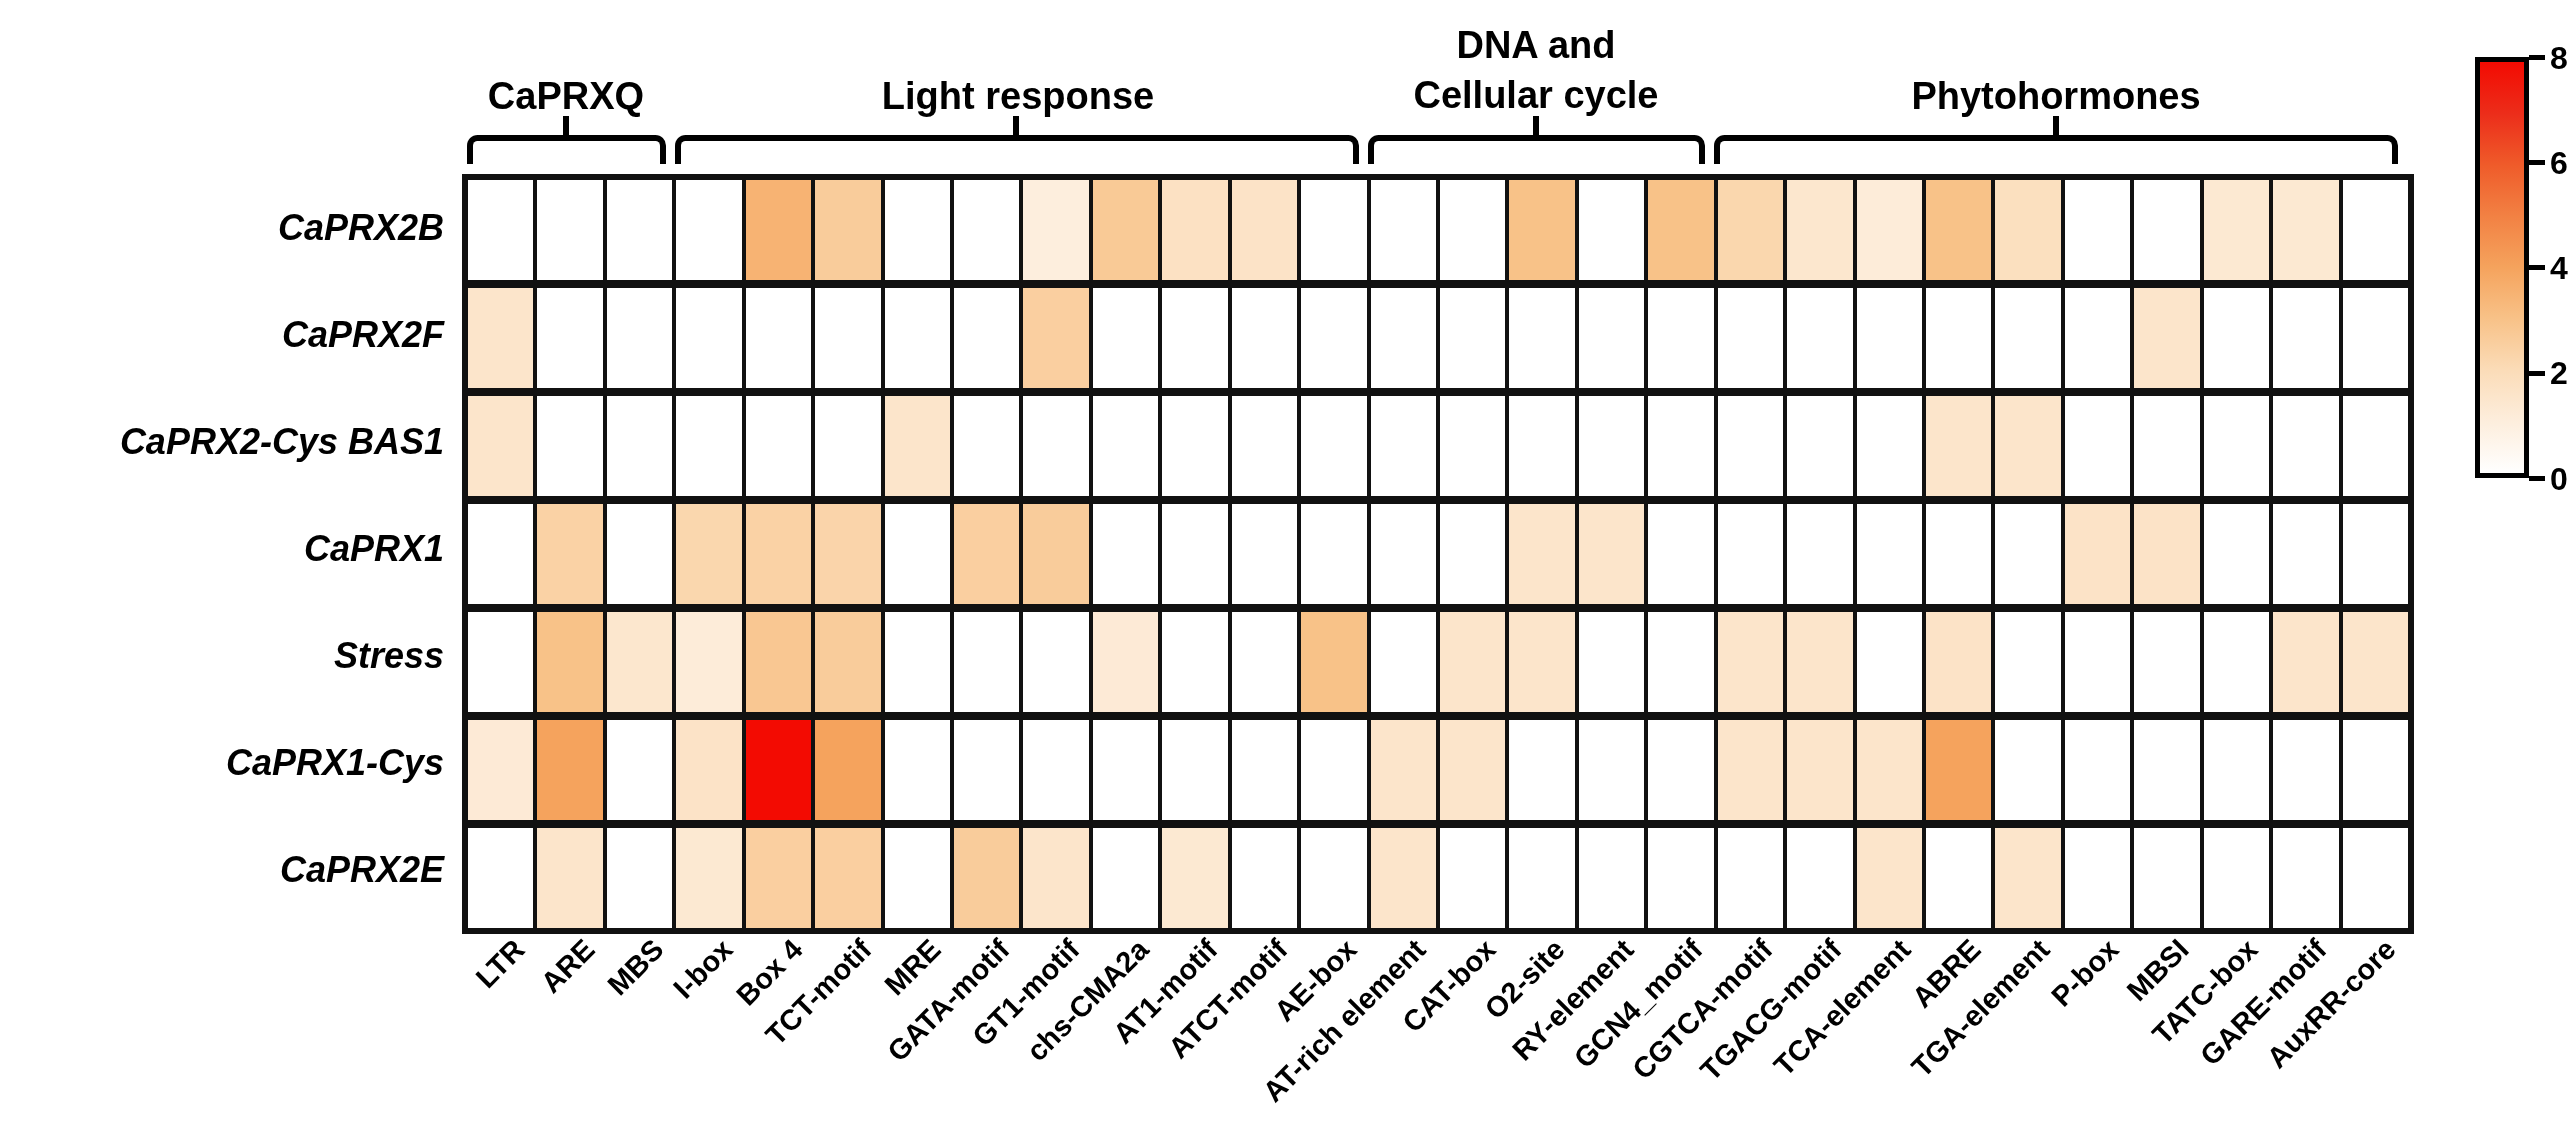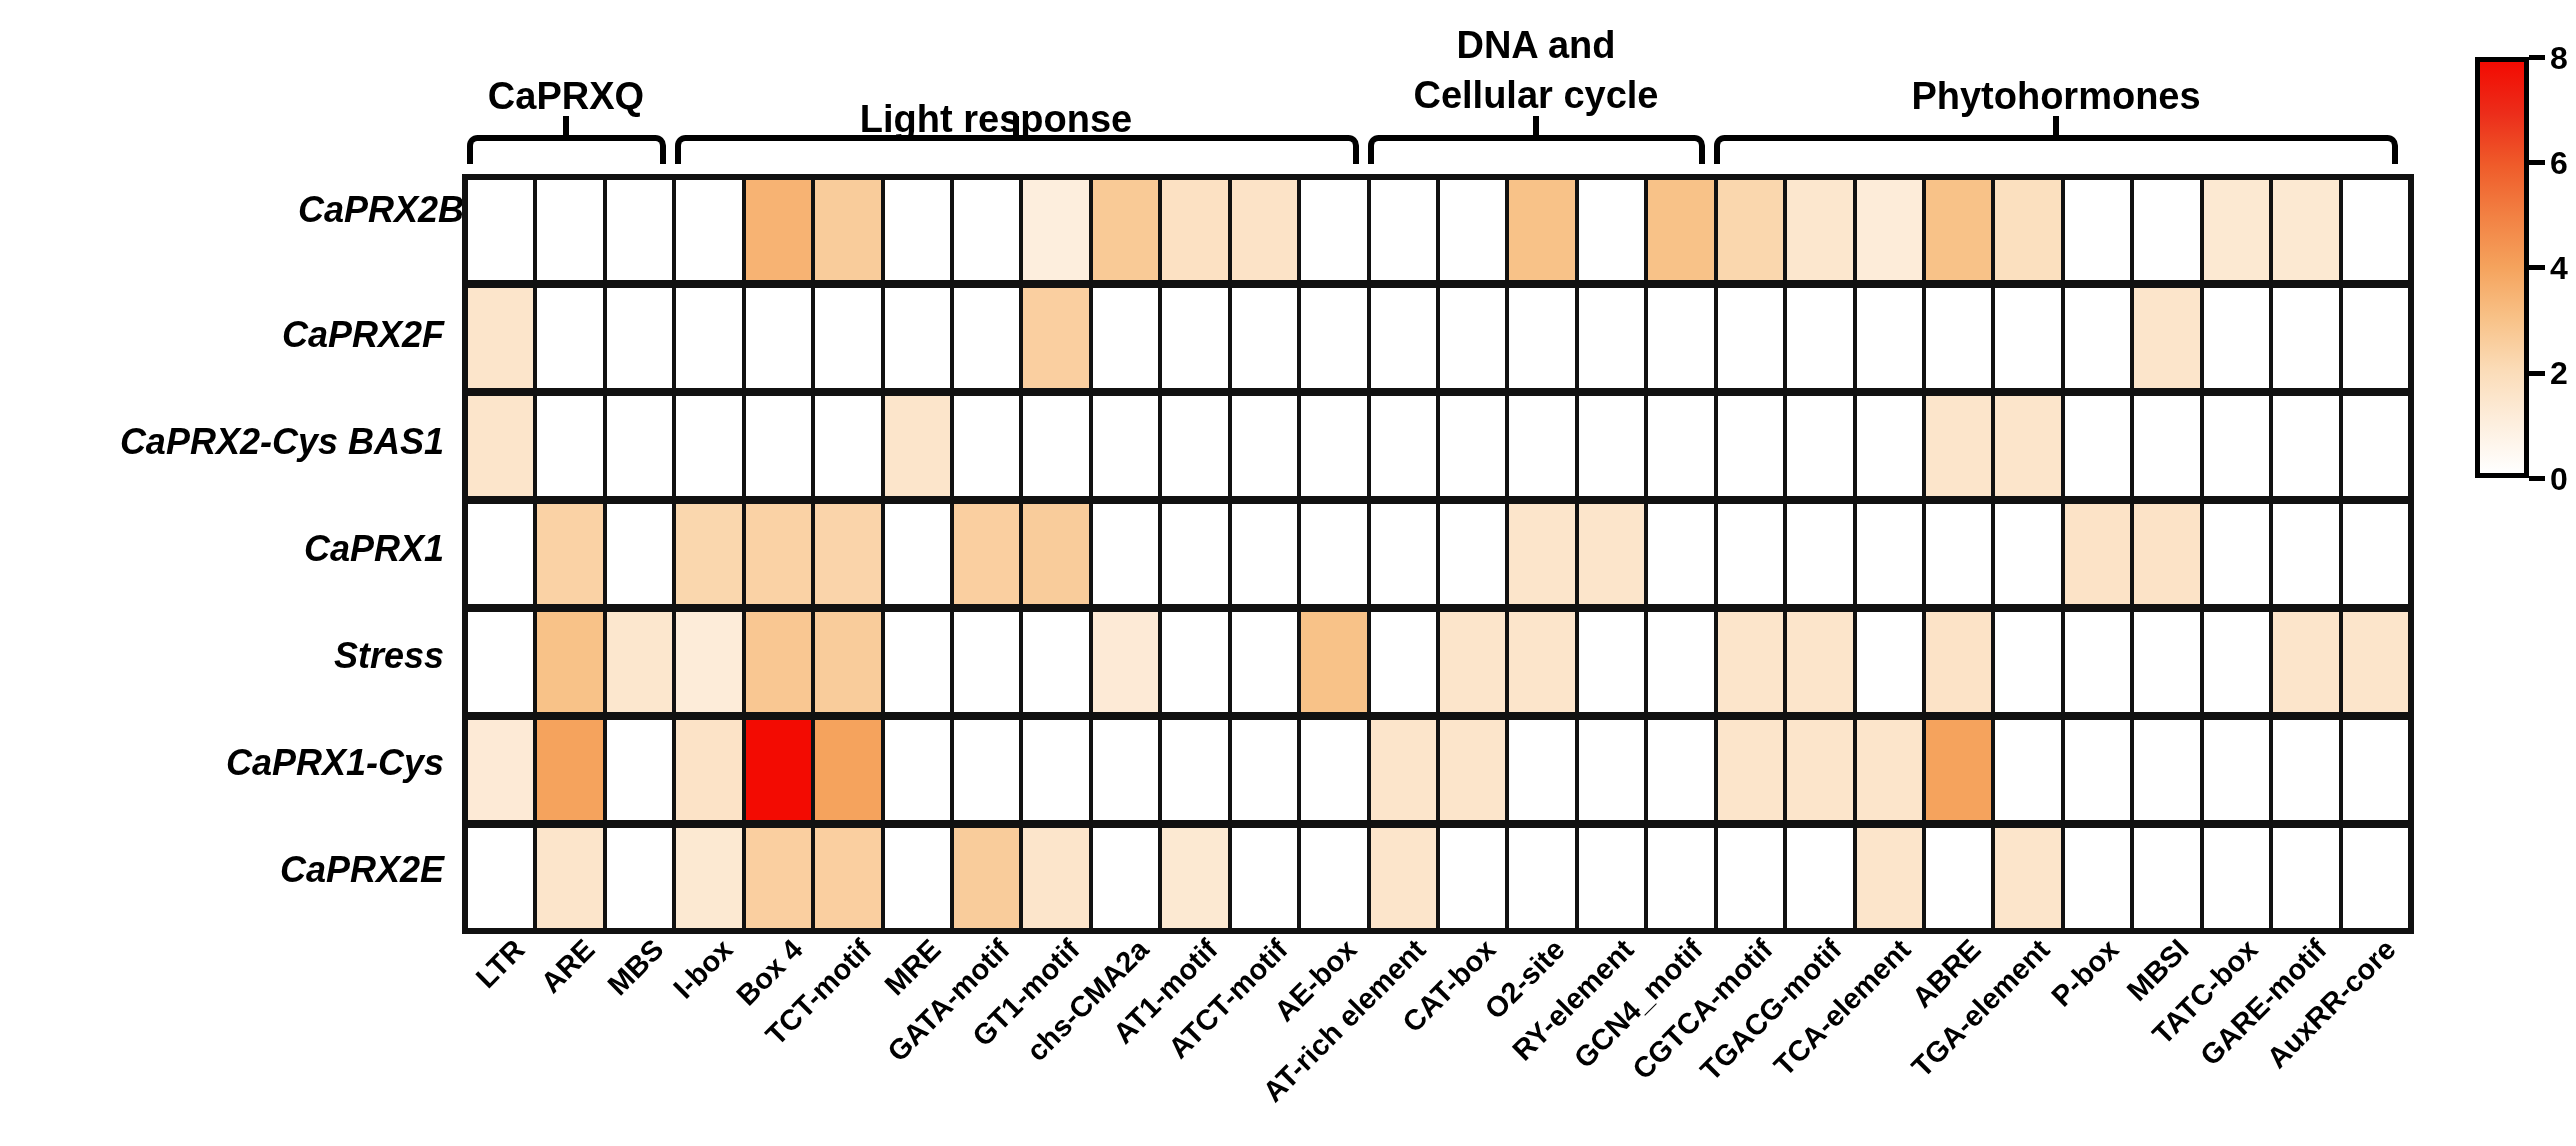--- a/index.html
+++ b/index.html
@@ -91,21 +91,21 @@
     font-weight: bold;
     color: #000;
     line-height: 1;
   }
 </style>
 </head>
 <body>
 
 <div class="canvas">
   <div id="row-labels">
-      <div class="row-label" style="left: 0px; width: 444px; top: 156px; height: 107px; padding-left: 20px;">CaPRX2B</div>
+      <div class="row-label" style="left: 0px; width: 444px; top: 174px; height: 107px;">CaPRX2B</div>
       <div class="row-label" style="left: 0px; width: 444px; top: 281px; height: 107px;">CaPRX2F</div>
       <div class="row-label" style="left: 0px; width: 444px; top: 388px; height: 107px;">CaPRX2-Cys BAS1</div>
       <div class="row-label" style="left: 0px; width: 444px; top: 495px; height: 107px;">CaPRX1</div>
       <div class="row-label" style="left: 0px; width: 444px; top: 602px; height: 107px;">Stress</div>
       <div class="row-label" style="left: 0px; width: 444px; top: 709px; height: 107px;">CaPRX1-Cys</div>
       <div class="row-label" style="left: 0px; width: 444px; top: 816px; height: 107px;">CaPRX2E</div>
     </div>
   <div id="grid" class="grid" style="left: 462px; top: 174px; width: 1940px; height: 748px; grid-template-columns: repeat(28, 1fr); grid-template-rows: repeat(7, 1fr);">
       <div class="cell" style="background: rgb(255, 255, 255);"></div>
       <div class="cell" style="background: rgb(255, 255, 255);"></div>
@@ -333,21 +333,21 @@
       <div class="col-label" style="left: 1832px; top: 933px;">TATC-box</div>
       <div class="col-label" style="left: 1901px; top: 933px;">GARE-motif</div>
       <div class="col-label" style="left: 1970px; top: 933px;">AuxRR-core</div>
     </div>
   <div id="groups">
       <div class="bracket" style="left: 467px; width: 199px; top: 135px;"></div>
       <div class="bracket-tick" style="left: 563px; top: 116px;"></div>
       <div class="group-label" style="left: 104px; top: 71px;">CaPRXQ</div>
       <div class="bracket" style="left: 675px; width: 684px; top: 135px;"></div>
       <div class="bracket-tick" style="left: 1013px; top: 116px;"></div>
-      <div class="group-label" style="left: 534px; top: 71px; margin-top: 23px;">Light response</div>
+      <div class="group-label" style="left: 556px; top: 71px;">Light response</div>
       <div class="bracket" style="left: 1368px; width: 337px; top: 135px;"></div>
       <div class="bracket-tick" style="left: 1533px; top: 116px;"></div>
       <div class="group-label" style="left: 1074px; top: 20px;">DNA and
 Cellular cycle</div>
       <div class="bracket" style="left: 1714px; width: 684px; top: 135px;"></div>
       <div class="bracket-tick" style="left: 2053px; top: 116px;"></div>
       <div class="group-label" style="left: 1594px; top: 71px;">Phytohormones</div>
     </div>
   <div id="colorbar">
       <div class="cbar" style="left: 2475px; top: 57px; width: 54px; height: 421px; background: linear-gradient(to top, rgb(255, 255, 255) 0%, rgb(253, 238, 221) 12.5%, rgb(251, 220, 184) 25%, rgb(248, 194, 136) 37.5%, rgb(245, 163, 93) 50%, rgb(242, 129, 67) 62.5%, rgb(239, 91, 42) 75%, rgb(236, 45, 26) 87.5%, rgb(243, 11, 2) 100%);"></div>

